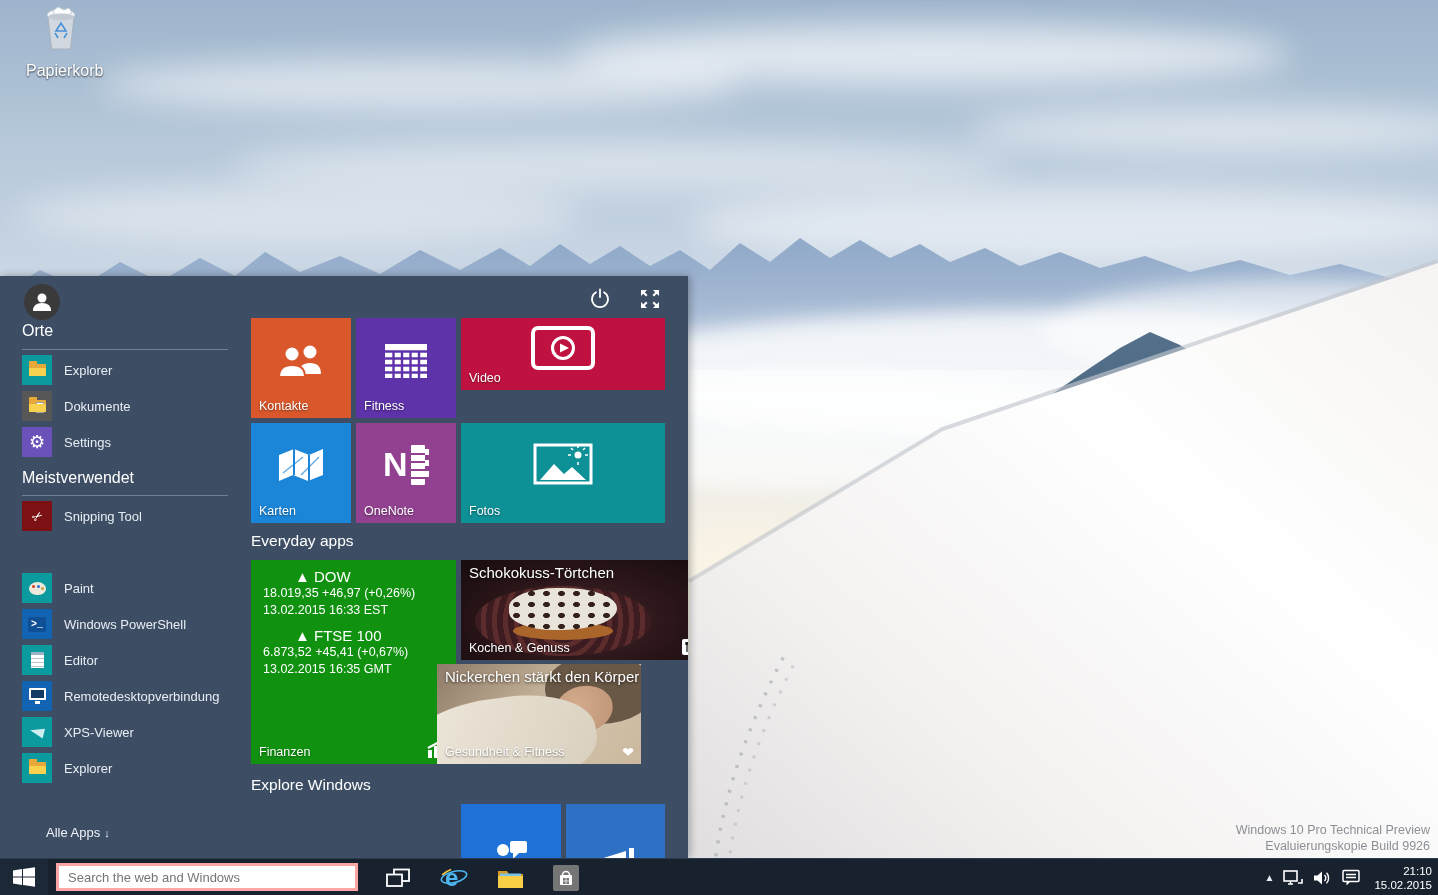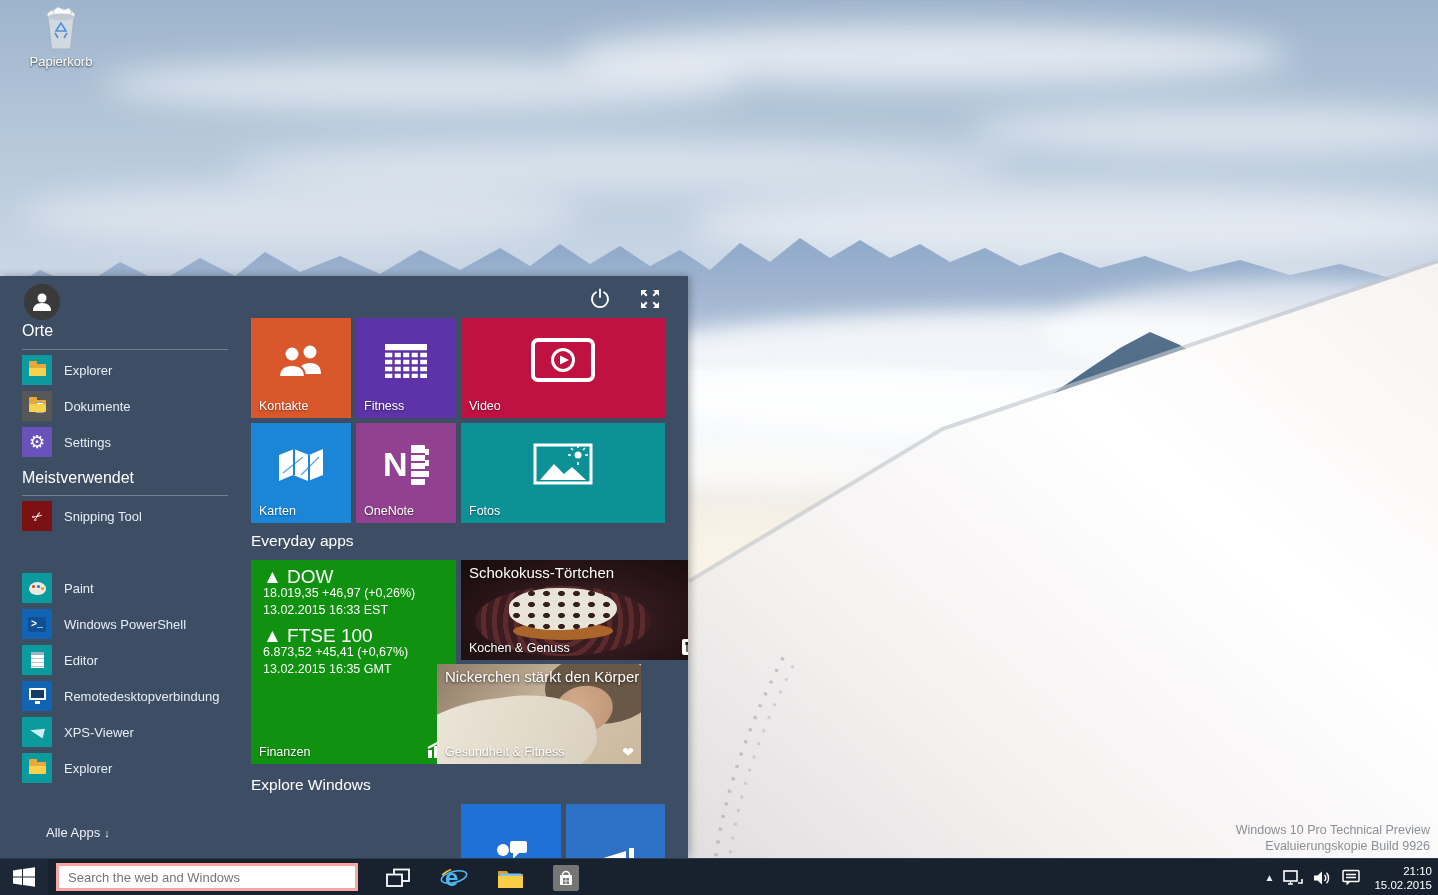--- a/index.html
+++ b/index.html
@@ -6,21 +6,21 @@
   body { font-family:"Liberation Sans", sans-serif; }
   .screen { position:relative; width:1438px; height:895px; overflow:hidden;
             background:linear-gradient(180deg,#9db4cc 0%,#b6c8da 16%,#cdd9e6 33%,#dfe5ea 48%,#ece9e2 60%,#e9e6e0 70%,#e6e4e0 100%); }
   svg { display:block; }
 
   
   .scenery { position:absolute; left:0; top:0; z-index:1; }
 
   
   .recycle { position:absolute; left:26px; top:6px; width:70px; text-align:center; z-index:2; }
-  .recycle .rb-label { display:block; margin-top:2px; color:#fff; font-size:13px; text-shadow:0 1px 2px rgba(0,0,0,.75); }
+  .recycle .rb-label { display:block; margin-top:10px; color:#fff; font-size:16px; text-shadow:0 1px 2px rgba(0,0,0,.75); }
 
   
   .watermark { position:absolute; right:8px; top:822px; text-align:right; z-index:3;
                color:rgba(70,78,88,.62); font-size:12.5px; line-height:16px; }
 
   
   .startmenu { position:absolute; left:0; top:276px; width:688px; height:582px;
                background:#3d4e64; z-index:5; box-shadow:2px 0 8px rgba(0,0,0,.3); overflow:hidden;
                color:#eaf0f7; }
   .avatar { position:absolute; left:24px; top:8px; width:36px; height:36px; border-radius:50%;
@@ -56,21 +56,21 @@
   .gear-glyph { font-size:18px; line-height:1; }
   .scissors-glyph { font-size:13px; transform:rotate(-35deg); display:inline-block; }
 
   
   .tilegrid { position:absolute; left:251px; top:42px; }
   .tile { position:absolute; color:#fff; cursor:pointer; overflow:hidden; }
   .tile-label { position:absolute; left:8px; bottom:5px; font-size:12.5px; color:#fff; text-shadow:0 1px 2px rgba(0,0,0,.45); }
   .tile-glyph { position:absolute; left:50%; top:42%; transform:translate(-50%,-50%); }
   .sm-sec-heading { position:absolute; left:251px; font-size:15.5px; color:#fff; }
   .fin-body { position:absolute; left:12px; top:8px; line-height:17px; }
-  .fin-title { font-size:19px; margin-top:8px; }
+  .fin-title { font-size:15px; margin-top:8px;margin-left:32px; }
   .fin-line { font-size:12.5px; }
   .badge-br { position:absolute; right:7px; bottom:5px; }
   .photo-headline { position:absolute; left:8px; top:4px; font-size:15px; color:#fff; text-shadow:0 1px 3px rgba(0,0,0,.7); }
 
   
   .food-bg { position:absolute; inset:0; background:radial-gradient(ellipse at 50% 60%, #43262a 0%, #2a1518 55%, #170c0e 100%); }
   .plate { position:absolute; left:14px; top:26px; width:176px; height:70px; border-radius:50%;
            background:repeating-radial-gradient(circle at 50% 50%, #5c2c2d 0 5px, #3c1c20 5px 11px); }
   .waffle { position:absolute; left:52px; top:62px; width:100px; height:18px; border-radius:50%; background:#a9652a; }
   .cream { position:absolute; left:48px; top:28px; width:108px; height:42px; border-radius:48% 52% 55% 45%;
@@ -305,21 +305,21 @@
               <path d="M26.5,11.5 V38"></path>
               <path d="M35,11.5 V38"></path>
             <path d="M1,18.5 H43"></path>
               <path d="M1,25.5 H43"></path>
               <path d="M1,32.5 H43"></path>
           </g>
         </svg>
         <span class="tile-label">Fitness</span>
       </div>
 
-      <div class="tile" style="left:210px;top:0;width:204px;height:100px;background:#bf1240">
+      <div class="tile" style="left:210px;top:0;width:204px;height:72px;background:#bf1240">
         <svg class="tile-glyph" width="64" height="44" viewBox="0 0 64 44">
           <rect x="2" y="2" width="60" height="40" rx="5" fill="none" stroke="#fff" stroke-width="4"></rect>
           <circle cx="32" cy="22" r="10.5" fill="none" stroke="#fff" stroke-width="3"></circle>
           <polygon points="29,17.5 38,22 29,26.5" fill="#fff"></polygon>
         </svg>
         <span class="tile-label">Video</span>
       </div>
 
       <div class="tile" style="left:0;top:105px;width:100px;height:100px;background:#1b86d8">
         <svg class="tile-glyph" width="48" height="40" viewBox="0 0 48 40">

